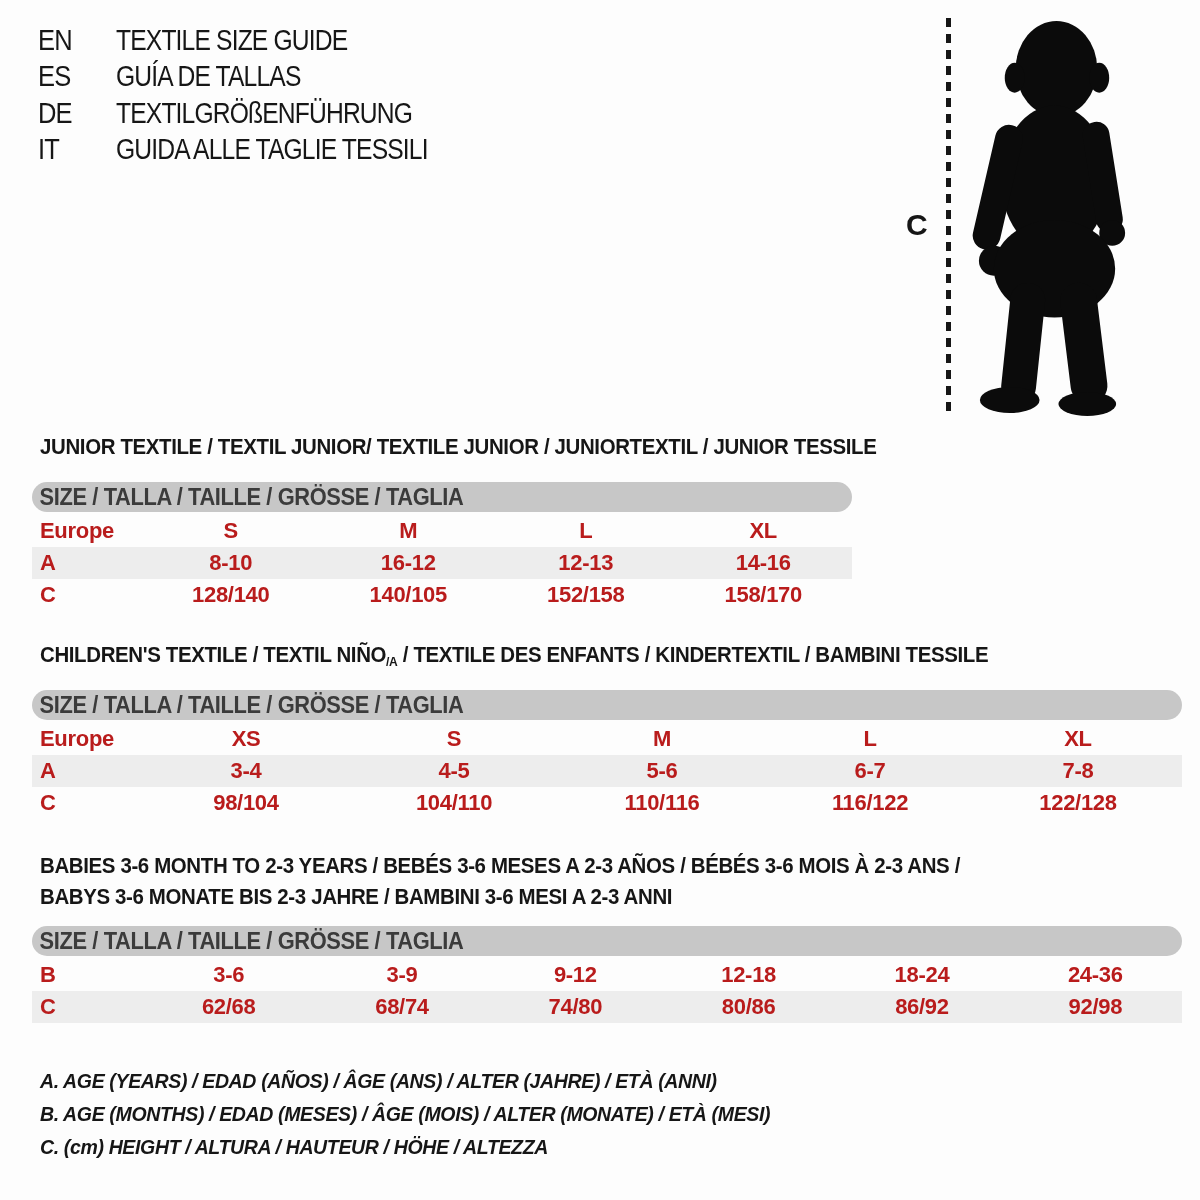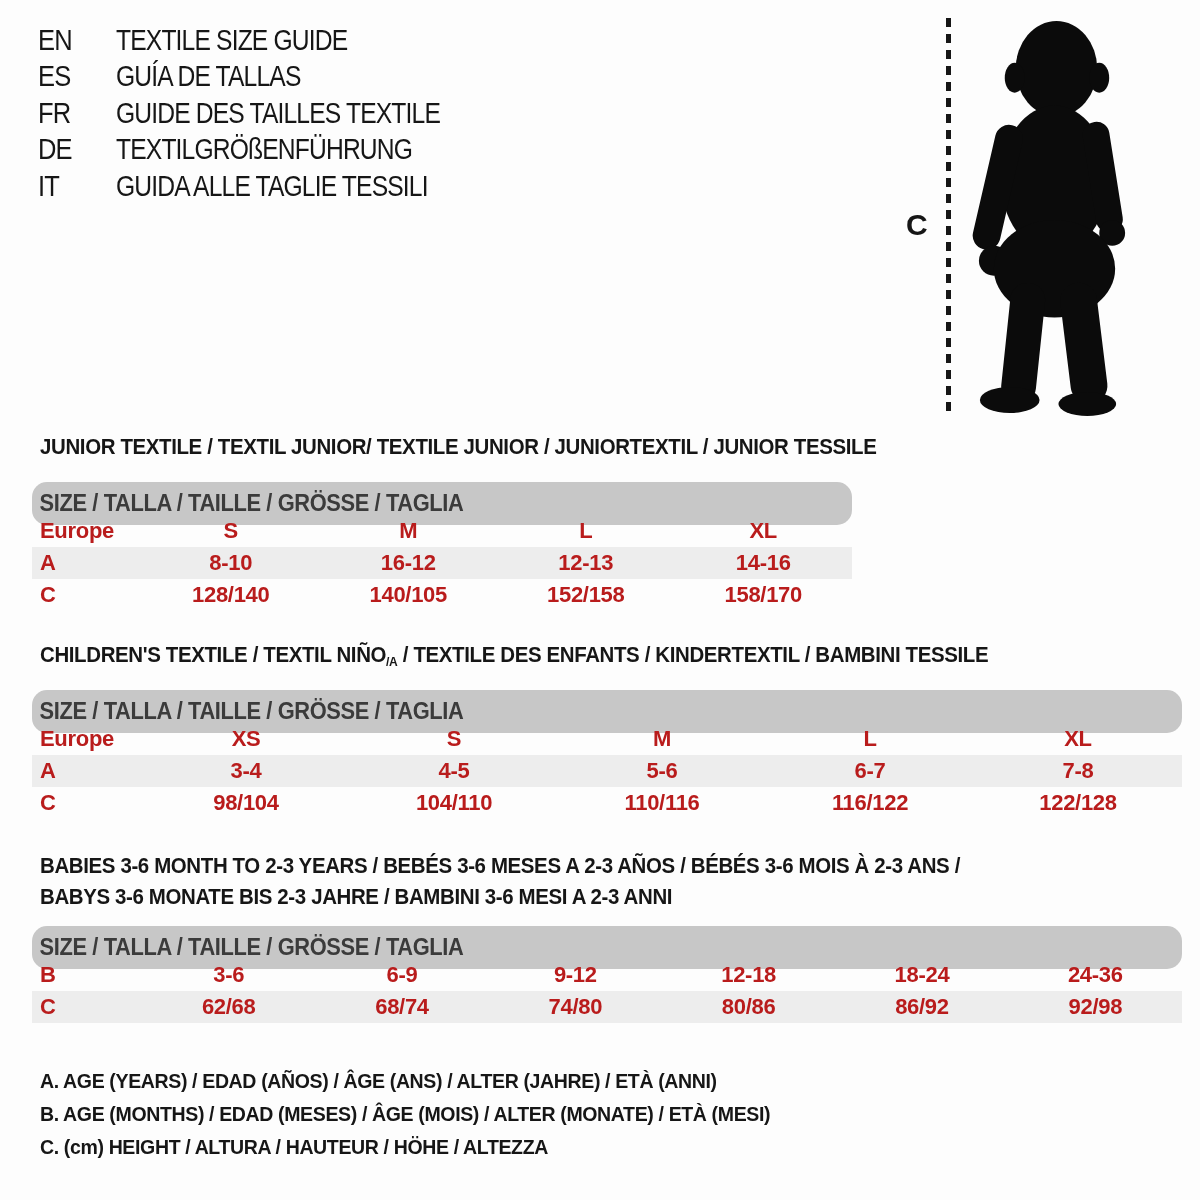--- a/index.html
+++ b/index.html
@@ -19,52 +19,48 @@
   .measure-line{position:absolute;left:946px;top:18px;width:5px;height:398px;
     background:repeating-linear-gradient(to bottom,#161616 0px,#161616 9px,transparent 9px,transparent 16px);}
   .measure-label{position:absolute;left:906px;top:208px;font-size:30px;font-weight:bold;}
   .toddler{position:absolute;left:960px;top:12px;}
 
   
   .sec-title{position:absolute;font-size:22px;font-weight:bold;line-height:26px;white-space:nowrap;}
   .sub-a{font-size:13px;position:relative;top:4px;font-weight:bold;}
 
   
-  .size-bar{position:absolute;height:43px;background:#c7c7c7;display:flex;align-items:center;border-radius:15px;}
+  .size-bar{position:absolute;height:30px;background:#c7c7c7;display:flex;align-items:center;border-radius:15px;}
   .bar-label{font-size:23px;font-weight:bold;color:#3b3b3b;padding-left:8px;display:inline-block;
     transform:scaleX(0.95);transform-origin:0 50%;letter-spacing:-0.4px;white-space:nowrap;}
 
   
   .size-table{position:absolute;border-collapse:collapse;table-layout:fixed;font-size:22px;font-weight:bold;letter-spacing:-0.3px;color:#b91c1c;}
   .size-table td{height:32px;text-align:center;padding:0;vertical-align:middle;}
   .size-table td.lbl{text-align:left;padding-left:8px;}
   .size-table tr:nth-child(even){background:#ededed;}
   col.c-label{width:110px;}
 
   
   .legend{position:absolute;left:40px;top:1064px;font-size:21px;font-weight:bold;line-height:33px;}
-  .legend div{white-space:nowrap;}
+  .legend div{white-space:nowrap;font-style:italic;}
 </style>
 </head>
 <body>
 
 <div id="canvas">
 
   <div class="lang-list">
     <div class="lang-row">
       <span class="lang-code">EN</span>
       <span class="lang-label">TEXTILE SIZE GUIDE</span>
     </div>
     <div class="lang-row">
       <span class="lang-code">ES</span>
       <span class="lang-label">GUÍA DE TALLAS</span>
-    </div>
-    <div class="lang-row">
-      <span class="lang-code">FR</span>
-      <span class="lang-label">GUIDE DES TAILLES TEXTILE</span>
     </div>
     <div class="lang-row">
       <span class="lang-code">DE</span>
       <span class="lang-label">TEXTILGRÖßENFÜHRUNG</span>
     </div>
     <div class="lang-row">
       <span class="lang-code">IT</span>
       <span class="lang-label">GUIDA ALLE TAGLIE TESSILI</span>
     </div>
   </div>
@@ -185,21 +181,21 @@
         <col>
         <col>
         <col>
         <col>
         <col>
       </colgroup>
     <tbody>
         <tr>
       <td class="lbl">B</td>
       <td>3-6</td>
-      <td>6-9</td>
+      <td>3-9</td>
       <td>9-12</td>
       <td>12-18</td>
       <td>18-24</td>
       <td>24-36</td>
     </tr>
     <tr>
       <td class="lbl">C</td>
       <td>62/68</td>
       <td>68/74</td>
       <td>74/80</td>

